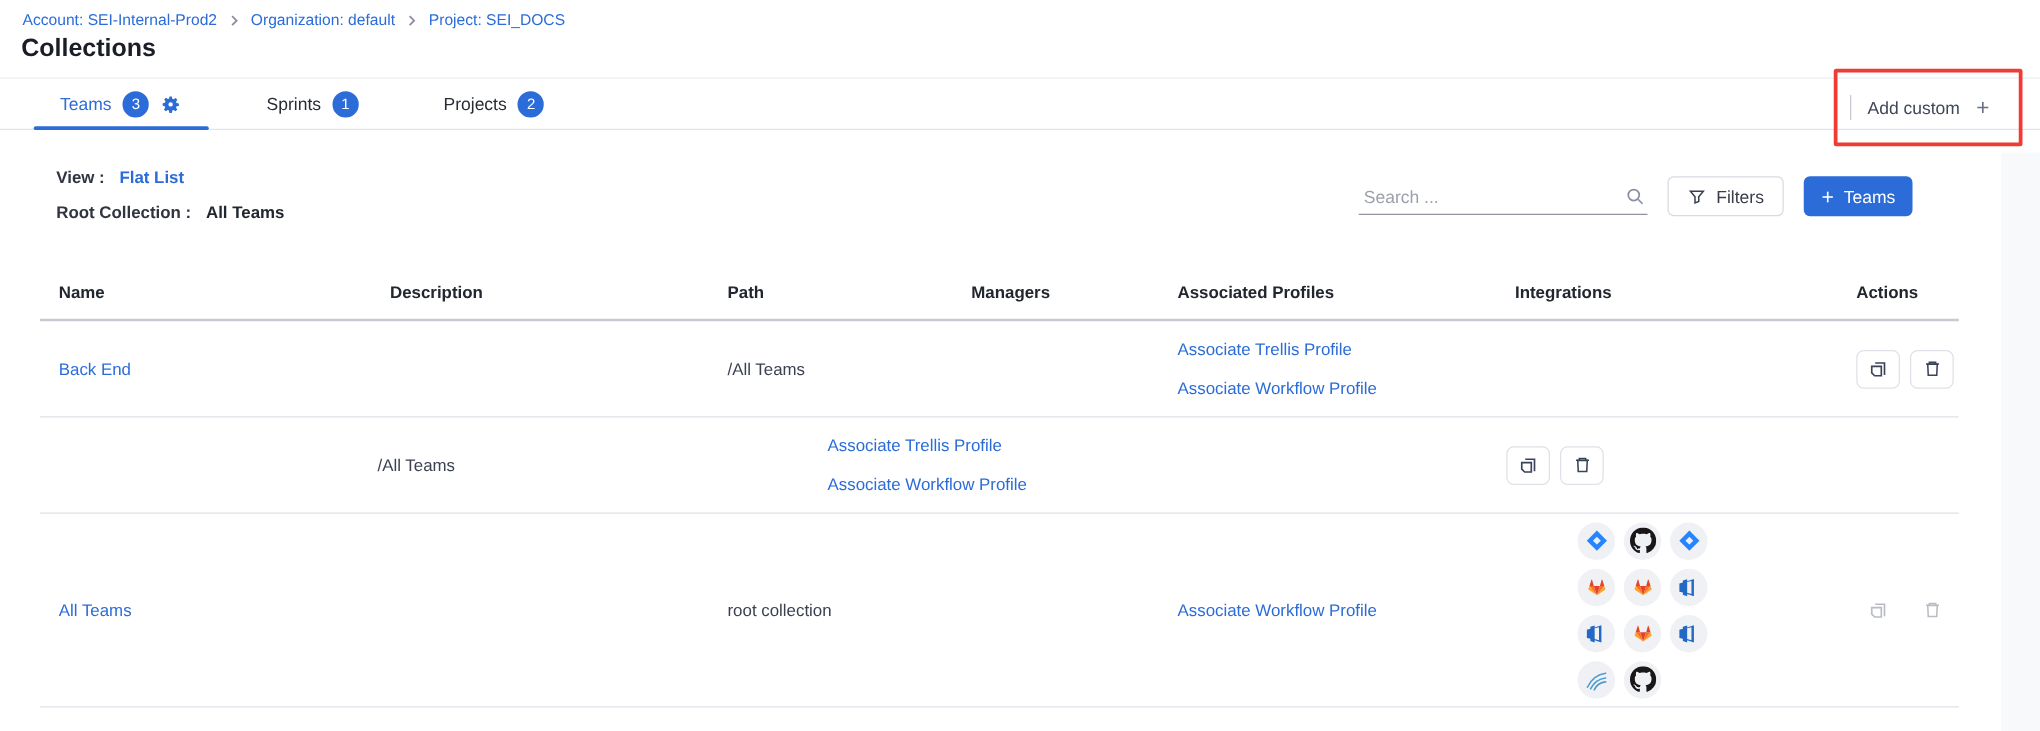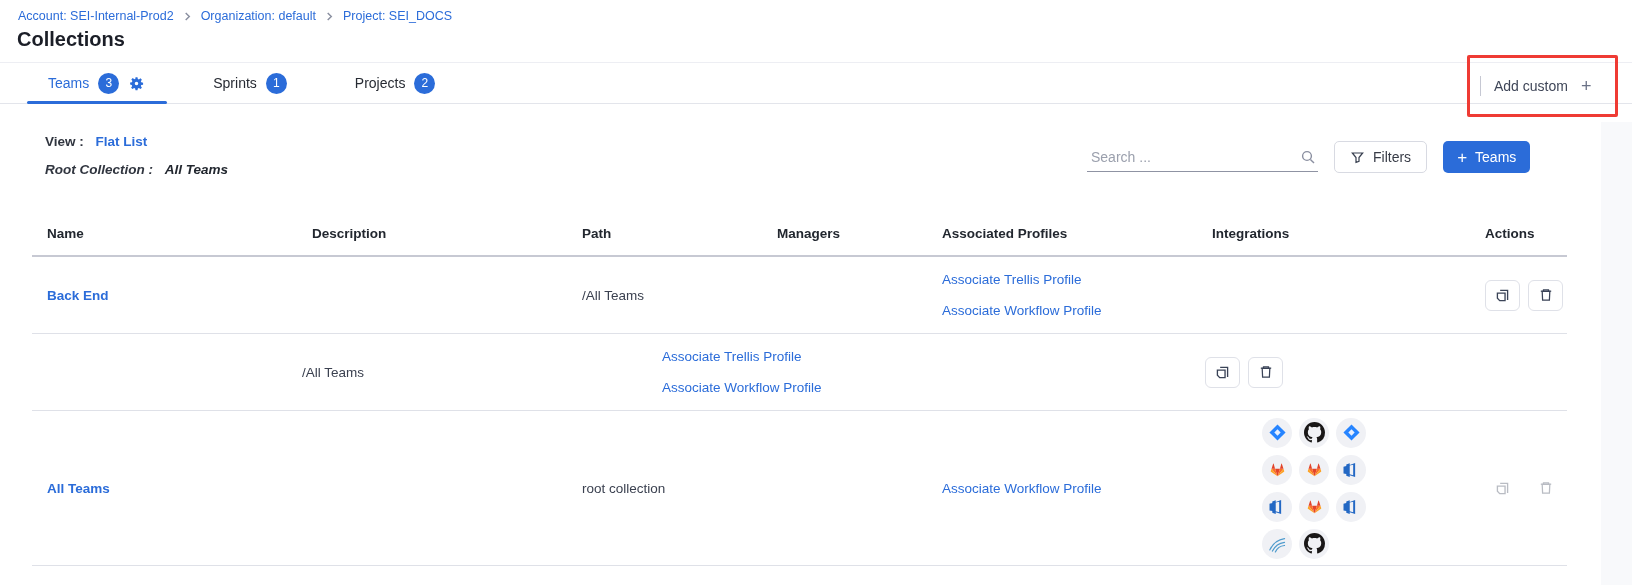--- a/index.html
+++ b/index.html
@@ -38,21 +38,21 @@
   .plus-glyph{font-size:18px;color:#6a7186;line-height:1;}
 
   
   .red-annotation{position:absolute;left:1467px;top:55px;width:151px;height:62px;
     border:3px solid #ef3b34;border-radius:2px;box-sizing:border-box;pointer-events:none;z-index:6;}
 
   
   .view-block{position:absolute;top:134px;left:45px;font-size:13.5px;}
   .view-line{margin-bottom:13px;font-weight:bold;color:#30353f;}
   .view-line .link-val{color:#2b6cd9;margin-left:8px;}
-  .root-line{font-weight:bold;color:#30353f;font-style:italic;}
+  .root-line{font-weight:bold;color:#30353f;}
   .root-line .dark-val{color:#22272f;margin-left:8px;}
 
   
   .toolbar{position:absolute;top:141px;left:1087px;display:flex;align-items:center;gap:16px;}
   .search-box{width:231px;border-bottom:1px solid #8f93a3;display:flex;align-items:center;padding:5px 2px;box-sizing:border-box;}
   .search-box input{border:none;outline:none;flex:1;font-size:14px;color:#4a4f5c;background:transparent;
     font-family:"Liberation Sans", sans-serif;}
   .search-box input::placeholder{color:#9ba0ad;}
   .btn-filters{height:32px;padding:0 15px;background:#fff;border:1px solid #d8dae2;border-radius:5px;
     display:flex;align-items:center;gap:8px;font-size:14px;color:#383c47;}
@@ -66,21 +66,21 @@
     font-weight:bold;color:#22272f;}
   .trow{display:flex;align-items:center;border-bottom:1px solid #dfe1e8;min-height:76px;}
   .trow.tall{min-height:154px;}
   .c-name{width:280px;padding-left:15px;box-sizing:border-box;}
   .c-desc{width:270px;box-sizing:border-box;}
   .c-path{width:195px;box-sizing:border-box;}
   .c-mgr{width:165px;box-sizing:border-box;}
   .c-prof{width:270px;box-sizing:border-box;}
   .c-int{width:273px;box-sizing:border-box;}
   .c-act{width:82px;box-sizing:border-box;}
-  .name-link{color:#2b6cd9;font-weight:bold;}
+  .name-link{color:#2b6cd9;}
   .path-text{color:#3b4150;}
   .prof-line{line-height:31px;}
   .prof-link{color:#2b6cd9;}
   .trellis-prefix{color:#4a4f5c;}
   .int-grid{display:flex;flex-wrap:wrap;gap:7px;width:104px;margin-left:50px;}
   .int-chip{width:30px;height:30px;border-radius:50%;background:#f0f1f5;
     display:flex;align-items:center;justify-content:center;}
   .actions-cell{display:flex;gap:8px;}
   .action-btn{width:35px;height:31px;background:#fff;border:1px solid #dfe1e8;border-radius:6px;
     display:flex;align-items:center;justify-content:center;padding:0;}

